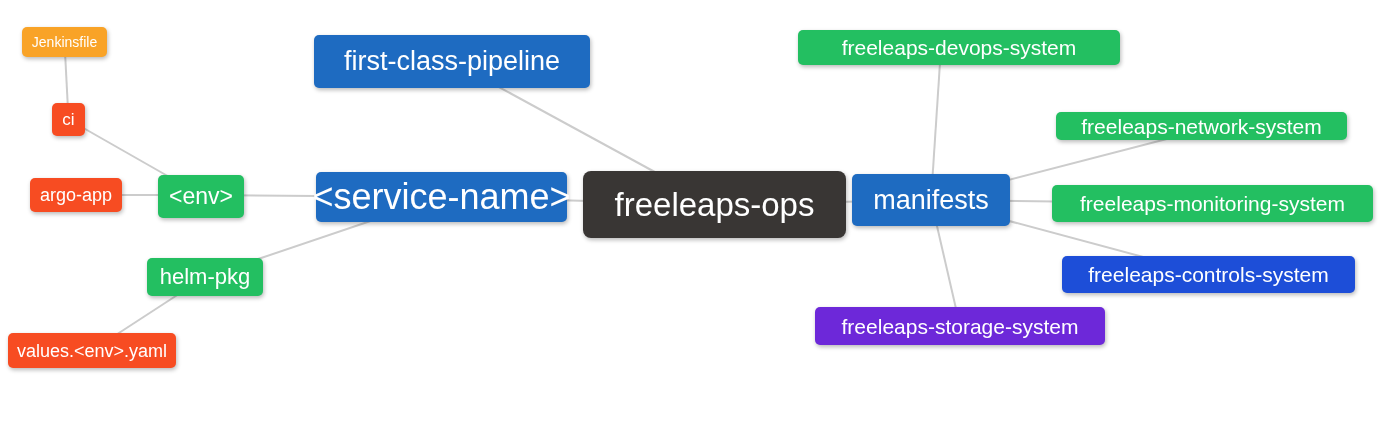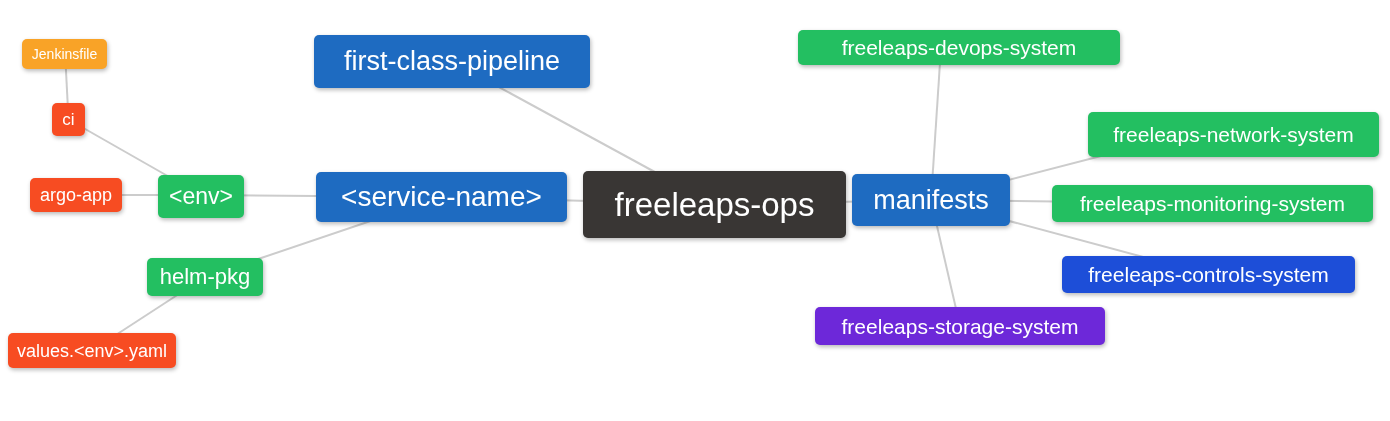--- a/index.html
+++ b/index.html
@@ -35,25 +35,25 @@
     line-height: 1;
   }
   
   .n-jenkinsfile           { left: 22px;   top: 27px;  width: 85px;  height: 30px; font-size: 14px; }
   .n-ci                    { left: 52px;   top: 103px; width: 33px;  height: 33px; font-size: 17px; }
   .n-argo-app              { left: 30px;   top: 178px; width: 92px;  height: 34px; font-size: 18px; }
   .n-env                   { left: 158px;  top: 175px; width: 86px;  height: 43px; font-size: 23px; }
   .n-helm-pkg              { left: 147px;  top: 258px; width: 116px; height: 38px; font-size: 22px; }
   .n-values-env-yaml       { left: 8px;    top: 333px; width: 168px; height: 35px; font-size: 18px; }
   .n-first-class-pipeline  { left: 314px;  top: 35px;  width: 276px; height: 53px; font-size: 27px; }
-  .n-service-name          { left: 316px;  top: 172px; width: 251px; height: 50px; font-size: 28px; }
+  .n-service-name          { left: 316px;  top: 172px; width: 251px; height: 50px; font-size: 36px; }
   .n-freeleaps-ops         { left: 583px;  top: 171px; width: 263px; height: 67px; font-size: 33px; }
   .n-manifests             { left: 852px;  top: 174px; width: 158px; height: 52px; font-size: 27px; }
   .n-devops-system         { left: 798px;  top: 30px;  width: 322px; height: 35px; font-size: 21px; }
-  .n-network-system        { left: 1056px; top: 112px; width: 291px; height: 45px; font-size: 21px; margin-left: 32px; }
+  .n-network-system        { left: 1056px; top: 112px; width: 291px; height: 28px; font-size: 21px; }
   .n-monitoring-system     { left: 1052px; top: 185px; width: 321px; height: 37px; font-size: 21px; }
   .n-controls-system       { left: 1062px; top: 256px; width: 293px; height: 37px; font-size: 21px; }
   .n-storage-system        { left: 815px;  top: 307px; width: 290px; height: 38px; font-size: 21px; }
 </style>
 </head>
 <body>
 
 <div class="canvas">
 
   <svg class="edge-layer" width="1390" height="421" viewBox="0 0 1390 421" xmlns="http://www.w3.org/2000/svg">
@@ -66,37 +66,37 @@
       <line x1="201" y1="195" x2="68.5" y2="119.5" stroke="#cccccc" stroke-width="2"></line>
       <line x1="68.5" y1="119.5" x2="64.5" y2="42" stroke="#cccccc" stroke-width="2"></line>
       <line x1="205" y1="277" x2="92" y2="350.5" stroke="#cccccc" stroke-width="2"></line>
       <line x1="931" y1="200" x2="941" y2="47.5" stroke="#cccccc" stroke-width="2"></line>
       <line x1="931" y1="200" x2="1201.5" y2="130" stroke="#cccccc" stroke-width="2"></line>
       <line x1="931" y1="200" x2="1212.5" y2="203.5" stroke="#cccccc" stroke-width="2"></line>
       <line x1="931" y1="200" x2="1208.5" y2="274.5" stroke="#cccccc" stroke-width="2"></line>
       <line x1="931" y1="200" x2="960" y2="326" stroke="#cccccc" stroke-width="2"></line>
     </svg>
 
-  <div class="node n-jenkinsfile" style="background-color: rgb(249, 163, 39); margin-top: 12px;">Jenkinsfile</div>
+  <div class="node n-jenkinsfile" style="background-color: rgb(249, 163, 39);">Jenkinsfile</div>
 
   <div class="node n-ci" style="background-color: rgb(247, 76, 34);">ci</div>
 
   <div class="node n-argo-app" style="background-color: rgb(247, 76, 34);">argo-app</div>
 
   <div class="node n-env" style="background-color: rgb(35, 191, 97);">&lt;env&gt;</div>
 
   <div class="node n-helm-pkg" style="background-color: rgb(35, 191, 97);">helm-pkg</div>
 
   <div class="node n-values-env-yaml" style="background-color: rgb(247, 76, 34);">values.&lt;env&gt;.yaml</div>
 
   <div class="node n-first-class-pipeline" style="background-color: rgb(30, 107, 193);">first-class-pipeline</div>
 
   <div class="node n-service-name" style="background-color: rgb(30, 107, 193);">&lt;service-name&gt;</div>
 
-  <div class="node n-freeleaps-ops" style="background-color: rgb(57, 54, 52);">freeleaps-ops</div>
+  <div class="node n-freeleaps-ops" style="background-color: rgb(57, 54, 52); border-radius: 8px;">freeleaps-ops</div>
 
   <div class="node n-manifests" style="background-color: rgb(30, 107, 193);">manifests</div>
 
   <div class="node n-devops-system" style="background-color: rgb(35, 191, 97);">freeleaps-devops-system</div>
 
   <div class="node n-network-system" style="background-color: rgb(35, 191, 97);">freeleaps-network-system</div>
 
   <div class="node n-monitoring-system" style="background-color: rgb(35, 191, 97);">freeleaps-monitoring-system</div>
 
   <div class="node n-controls-system" style="background-color: #1d4ed8;">freeleaps-controls-system</div>

